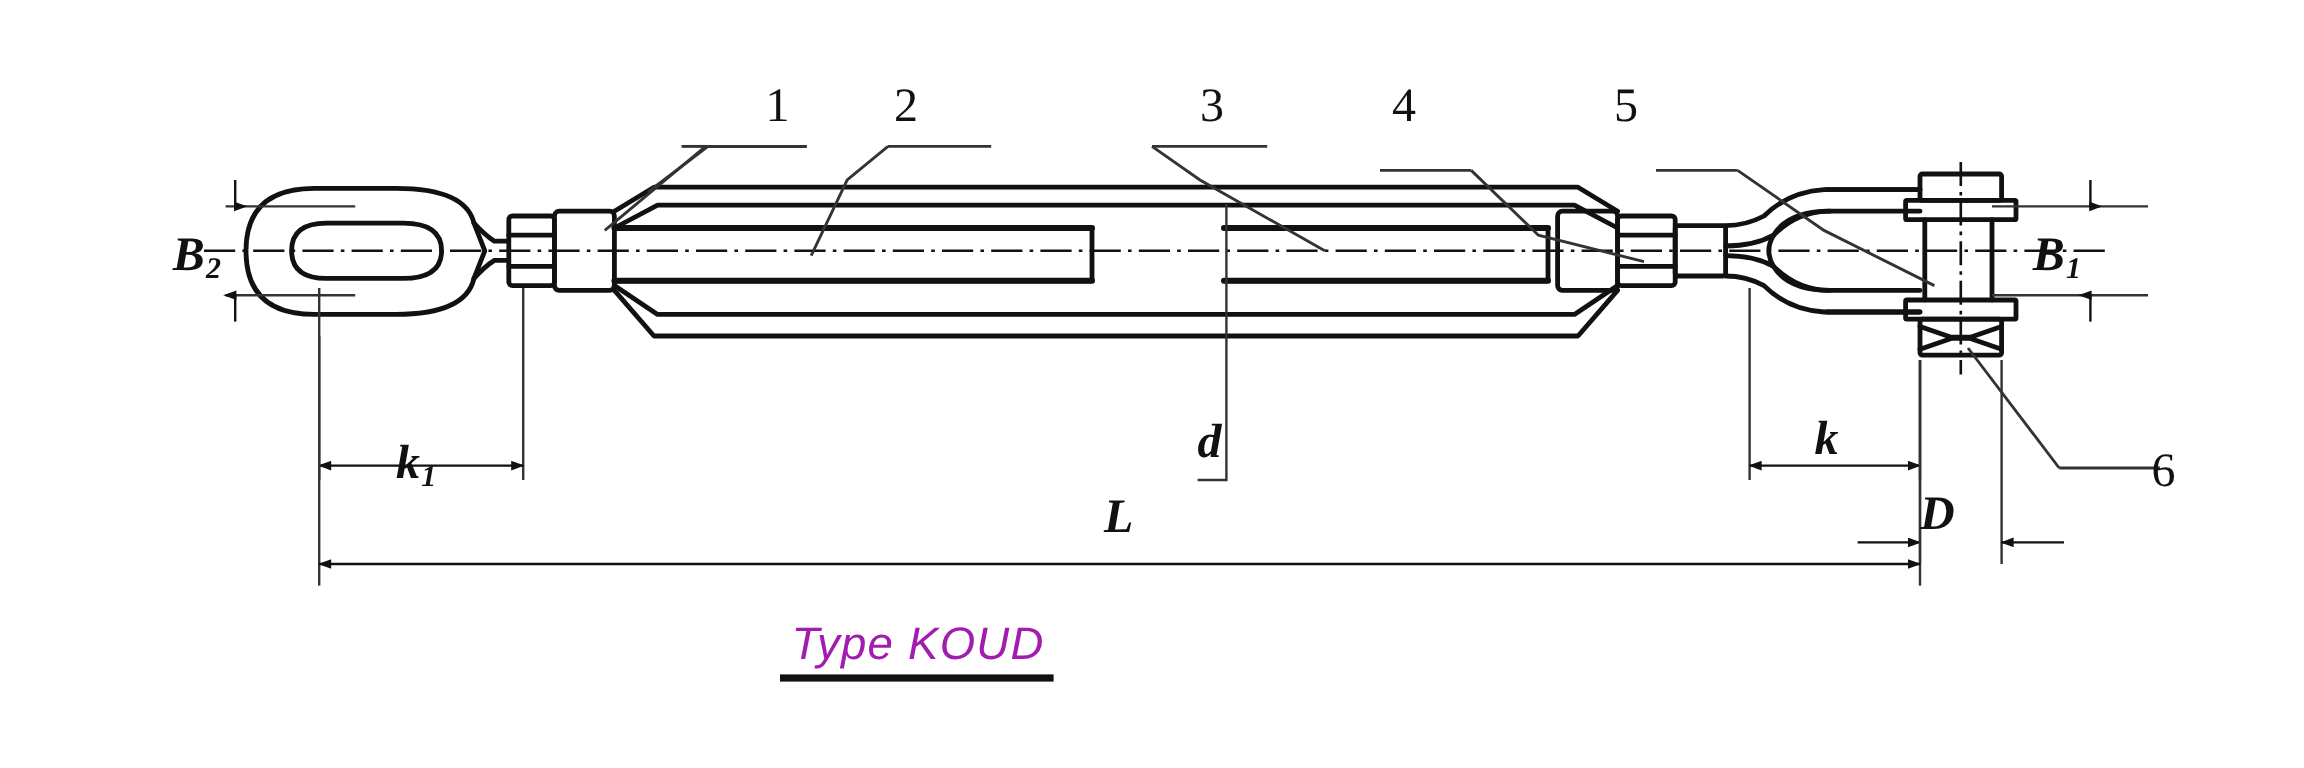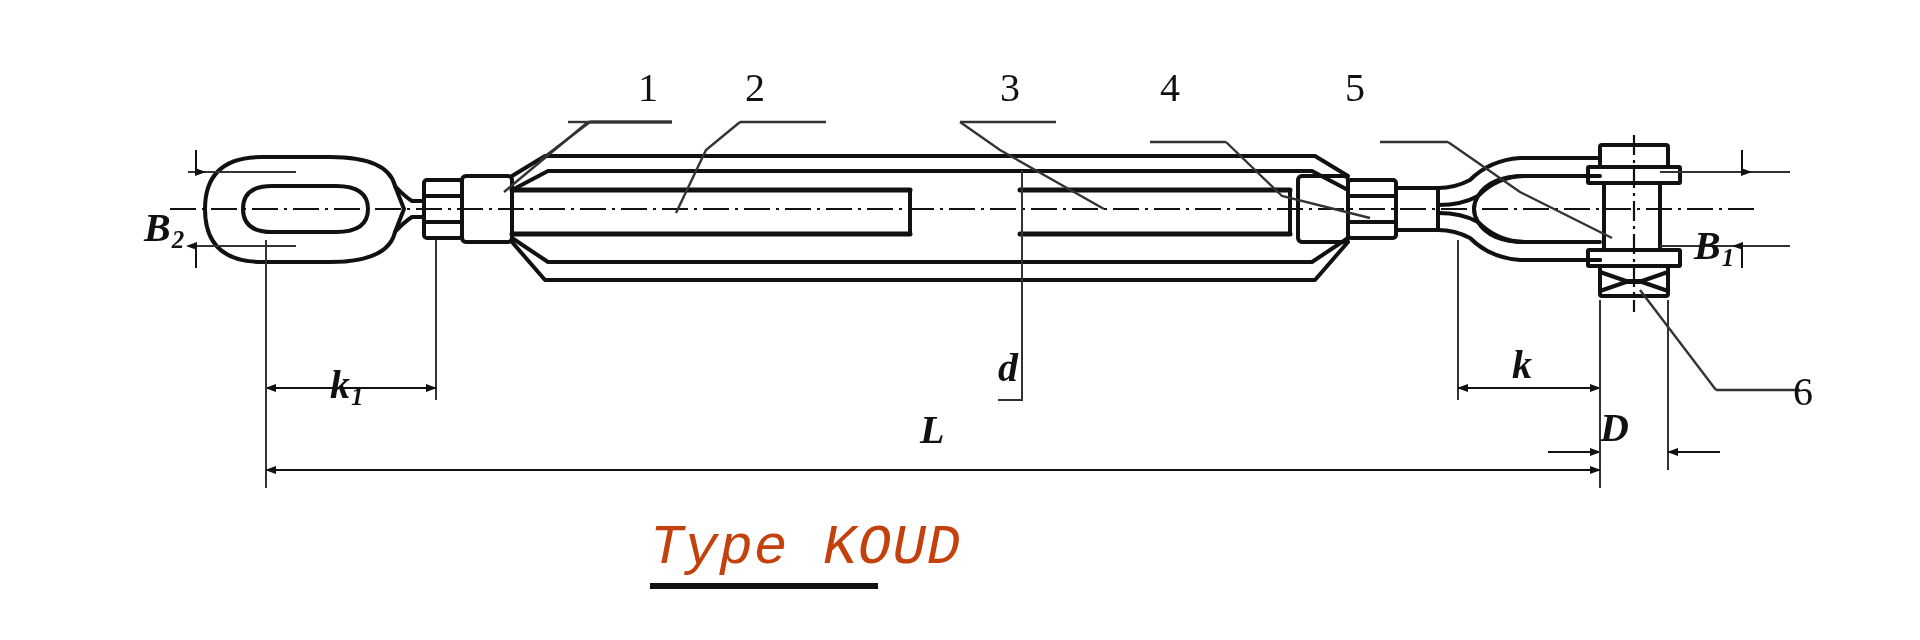--- a/index.html
+++ b/index.html
@@ -51,25 +51,25 @@
     left: 1px;
   }
   #title-block {
     position: absolute;
     left: 650px;
     top: 516px;
     width: 230px;
     text-align: center;
   }
   #title-text {
-    font-family: Liberation Mono, monospace;
+    font-family: Liberation Sans, sans-serif;
     font-style: italic;
-    font-size: 56px;
+    font-size: 38px;
     letter-spacing: 1px;
-    color: #c2410c;
+    color: #a21caf;
     white-space: nowrap;
   }
   #title-rule {
     margin-top: 3px;
     height: 6px;
     background: #111111;
     width: 228px;
   }
 </style>
 </head>
@@ -254,25 +254,25 @@
     </g>
   </svg>
 
   <div class="lbl callout-num" style="left:638px; top:68px;">1</div>
   <div class="lbl callout-num" style="left:745px; top:68px;">2</div>
   <div class="lbl callout-num" style="left:1000px; top:68px;">3</div>
   <div class="lbl callout-num" style="left:1160px; top:68px;">4</div>
   <div class="lbl callout-num" style="left:1345px; top:68px;">5</div>
   <div class="lbl callout-num" style="left:1793px; top:372px;">6</div>
 
-  <div class="lbl dim-lbl" style="left:144px; top:192px;margin-top:16px;">
+  <div class="lbl dim-lbl" style="left:144px; top:192px;">
     <span>B</span><span class="sub">2</span>
   </div>
 
-  <div class="lbl dim-lbl" style="left:1694px; top:192px;margin-top:34px;">
+  <div class="lbl dim-lbl" style="left:1694px; top:192px;">
     <span>B</span><span class="sub">1</span>
   </div>
 
   <div class="lbl dim-lbl" style="left:330px; top:365px;">
     <span>k</span><span class="sub">1</span>
   </div>
 
   <div class="lbl dim-lbl" style="left:1512px; top:345px;">
     <span>k</span>
   </div>

